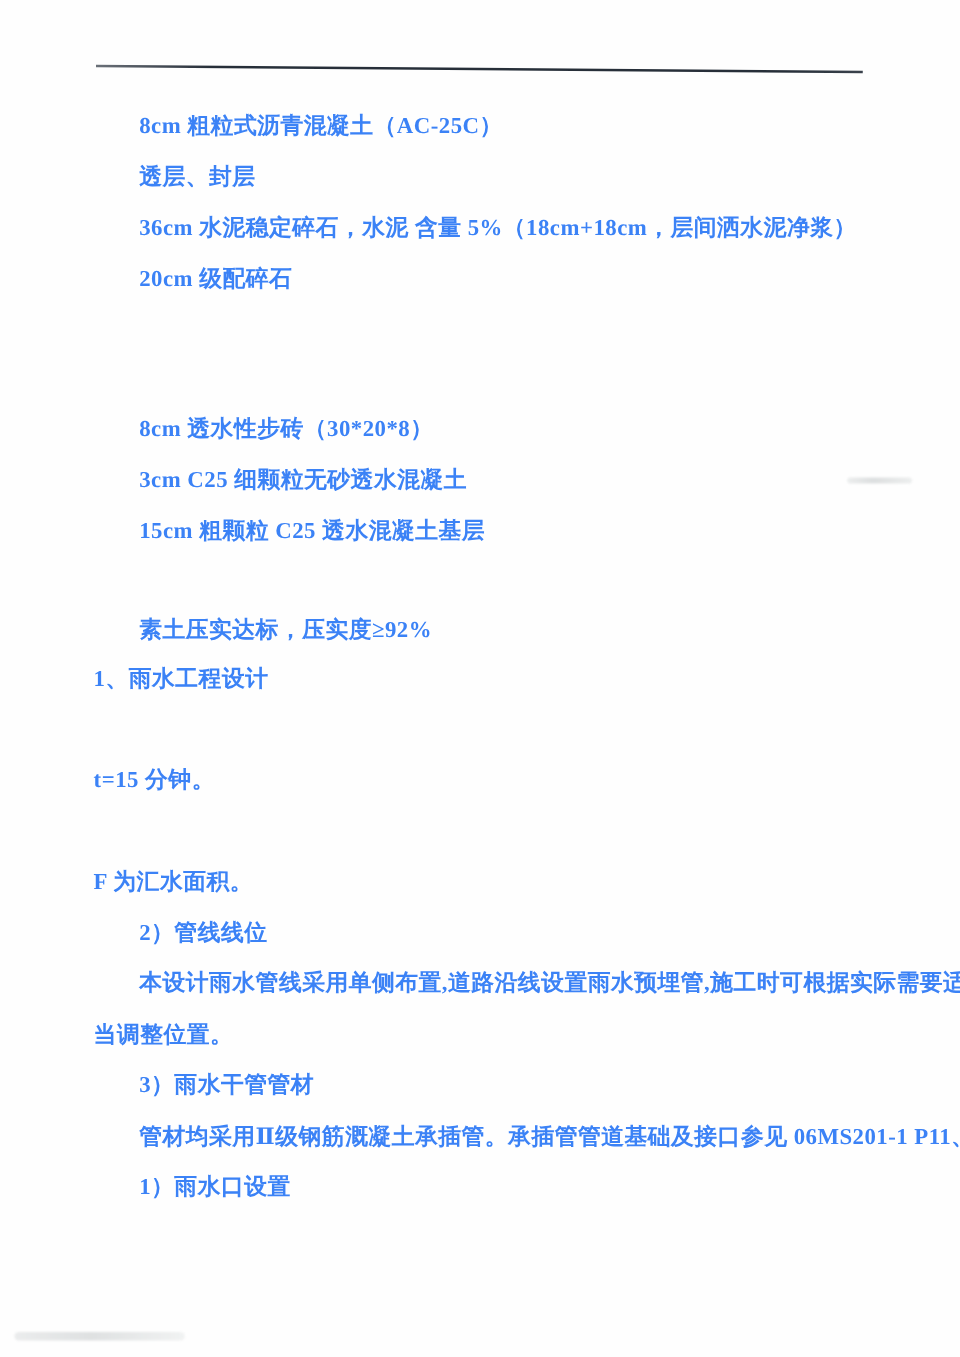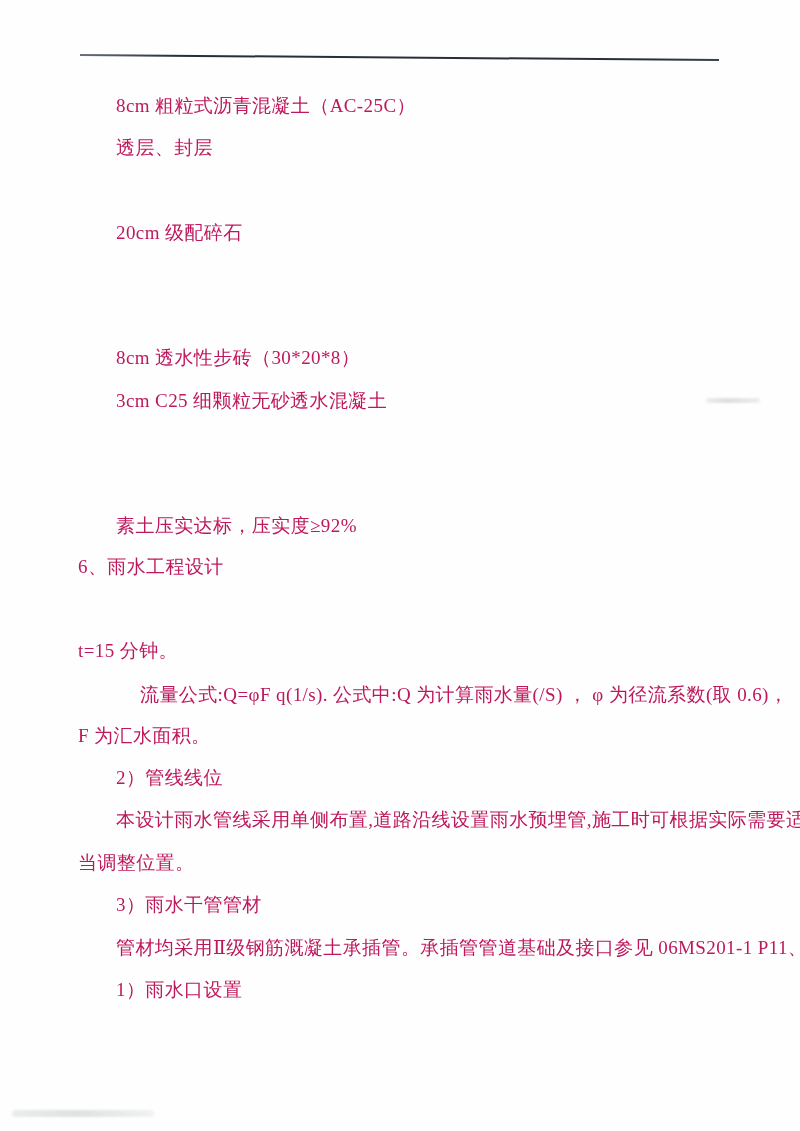--- a/index.html
+++ b/index.html
@@ -22,23 +22,24 @@
     width: 639px;
     height: 2px;
     background: linear-gradient(to right, #6a7078, #272f39 15%, #272f39 90%, #3a424c);
     transform: rotate(0.45deg);
     transform-origin: left center;
   }
   .text-line {
     position: absolute;
     font-size: 19px;
     line-height: 22px;
-    color: #be185d;
+    color: #3b82f6;
     letter-spacing: 0.4px;
     white-space: nowrap;
+    font-weight: bold;
   }
   .ind-0 { left: 78px; }
   .ind-1 { left: 116px; }
   .ind-2 { left: 140px; }
   .smudge {
     position: absolute;
     border-radius: 4px;
     filter: blur(1px);
   }
   .smudge-right {
@@ -59,27 +60,28 @@
   }
 </style>
 </head>
 <body>
 
 <div class="page">
   <div class="top-rule"></div>
 
   <div class="text-line ind-1" style="top:95px">8cm 粗粒式沥青混凝土（AC-25C）</div>
   <div class="text-line ind-1" style="top:137px">透层、封层</div>
+  <div class="text-line ind-1" style="top:180px">36cm 水泥稳定碎石，水泥 含量 5%（18cm+18cm，层间洒水泥净浆）</div>
   <div class="text-line ind-1" style="top:222px">20cm 级配碎石</div>
   <div class="text-line ind-1" style="top:347px">8cm 透水性步砖（30*20*8）</div>
   <div class="text-line ind-1" style="top:390px">3cm C25 细颗粒无砂透水混凝土</div>
+  <div class="text-line ind-1" style="top:432px">15cm 粗颗粒 C25 透水混凝土基层</div>
   <div class="text-line ind-1" style="top:515px">素土压实达标，压实度≥92%</div>
-  <div class="text-line ind-0" style="top:556px">6、雨水工程设计</div>
+  <div class="text-line ind-0" style="top:556px">1、雨水工程设计</div>
   <div class="text-line ind-0" style="top:640px">t=15 分钟。</div>
-  <div class="text-line ind-2" style="top:684px">流量公式:Q=φF q(1/s). 公式中:Q 为计算雨水量(/S) ， φ 为径流系数(取 0.6)，</div>
   <div class="text-line ind-0" style="top:725px">F 为汇水面积。</div>
   <div class="text-line ind-1" style="top:767px">2）管线线位</div>
   <div class="text-line ind-1" style="top:809px">本设计雨水管线采用单侧布置,道路沿线设置雨水预埋管,施工时可根据实际需要适</div>
   <div class="text-line ind-0" style="top:852px">当调整位置。</div>
   <div class="text-line ind-1" style="top:894px">3）雨水干管管材</div>
   <div class="text-line ind-1" style="top:937px">管材均采用Ⅱ级钢筋溉凝土承插管。承插管管道基础及接口参见 06MS201-1 P11、23.</div>
   <div class="text-line ind-1" style="top:979px">1）雨水口设置</div>
 
   <div class="smudge smudge-right"></div>
   <div class="smudge smudge-bottom-left"></div>

